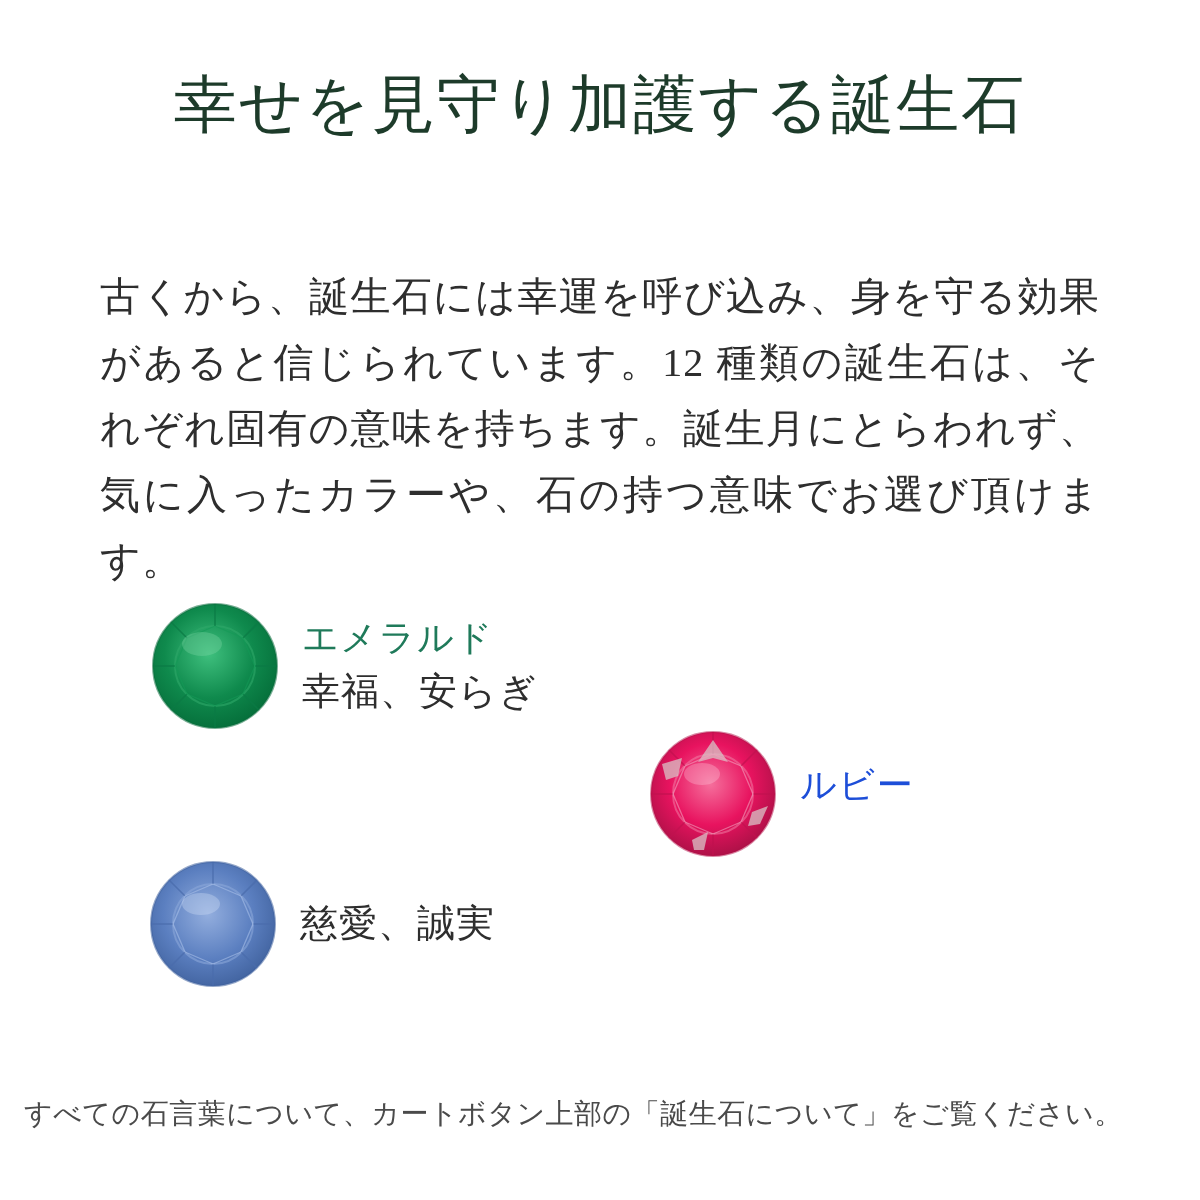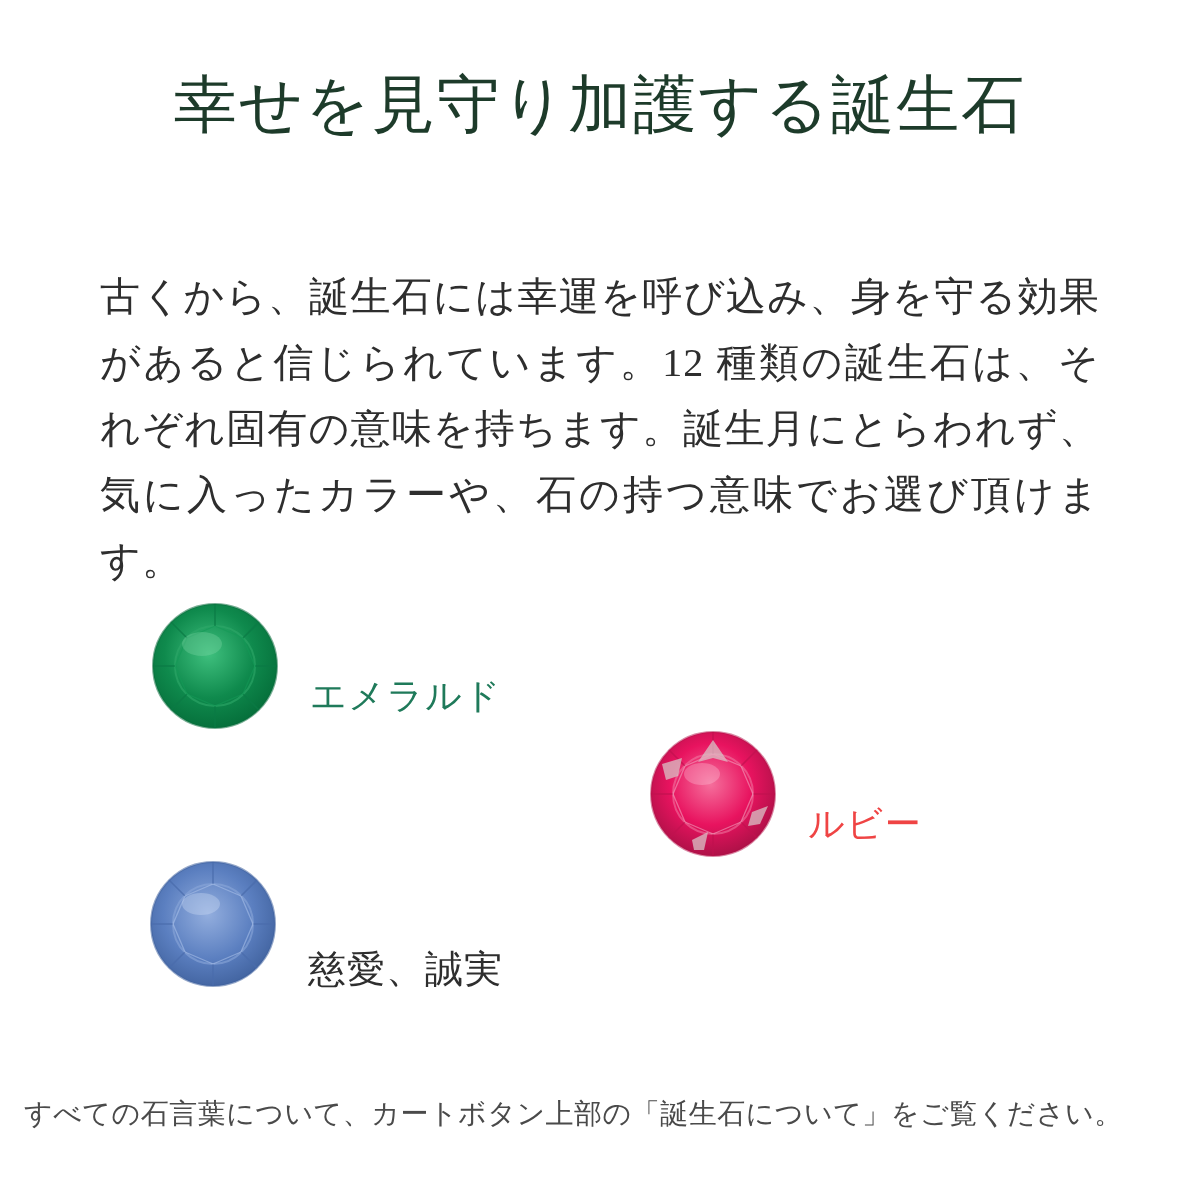--- a/index.html
+++ b/index.html
@@ -48,22 +48,21 @@
     letter-spacing: 1px;
     color: #2e2e2e;
     text-align: justify;
     text-justify: inter-character;
   }
 
   
   .stone-row {
     position: absolute;
     display: flex;
-    align-items: flex-end;
-    gap: 8px;
+    align-items: center;
   }
   .stone-row.emerald  { top: 600px;  left: 150px; }
   .stone-row.ruby     { top: 728px;  left: 648px; }
   .stone-row.sapphire { top: 858px;  left: 148px; }
 
   .gem-wrap {
     position: relative;
     width: 130px;
     height: 130px;
     flex: none;
@@ -144,20 +143,21 @@
           <line x1="65" y1="106" x2="37" y2="94"></line>
           <line x1="37" y1="94" x2="25" y2="66"></line>
           <line x1="25" y1="66" x2="37" y2="38"></line>
           <line x1="37" y1="38" x2="65" y2="26"></line>
         </g>
         <ellipse cx="52" cy="44" rx="20" ry="12" fill="#7fd8a6" opacity="0.35"></ellipse>
       </svg>
     </div>
     <div class="stone-text">
       <div class="stone-name" style="color:#1f7a5a">エメラルド</div>
+      <div class="stone-meaning">幸福、安らぎ</div>
     </div>
   </div>
 
   <div class="stone-row ruby">
     <div class="gem-wrap">
       <svg width="130" height="130" viewBox="0 0 130 130" aria-hidden="true">
         <defs>
           <radialGradient id="ruGrad" cx="48%" cy="42%" r="66%">
             <stop offset="0%" stop-color="#f56f9c"></stop>
             <stop offset="50%" stop-color="#e8135f"></stop>
@@ -190,21 +190,21 @@
           <line x1="93" y1="94" x2="65" y2="106"></line>
           <line x1="65" y1="106" x2="37" y2="94"></line>
           <line x1="37" y1="94" x2="25" y2="66"></line>
           <line x1="25" y1="66" x2="37" y2="38"></line>
           <line x1="37" y1="38" x2="65" y2="26"></line>
         </g>
         <ellipse cx="54" cy="46" rx="18" ry="11" fill="#ffd0e0" opacity="0.3"></ellipse>
       </svg>
     </div>
     <div class="stone-text">
-      <div class="stone-name" style="color:#ef4444">ルビー</div>
+      <div class="stone-name" style="color:#1d4ed8">ルビー</div>
     </div>
   </div>
 
   <div class="stone-row sapphire">
     <div class="gem-wrap">
       <svg width="130" height="130" viewBox="0 0 130 130" aria-hidden="true">
         <defs>
           <radialGradient id="saGrad" cx="46%" cy="42%" r="66%">
             <stop offset="0%" stop-color="#93aede"></stop>
             <stop offset="55%" stop-color="#5b7fc0"></stop>

